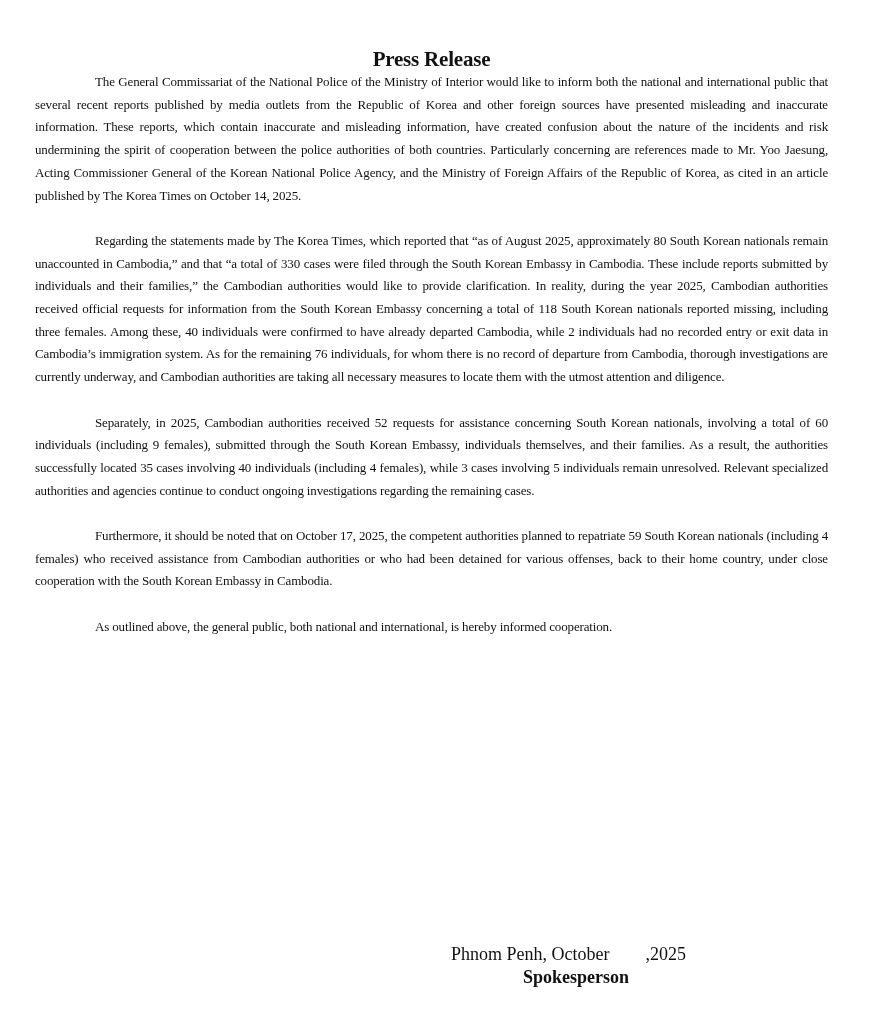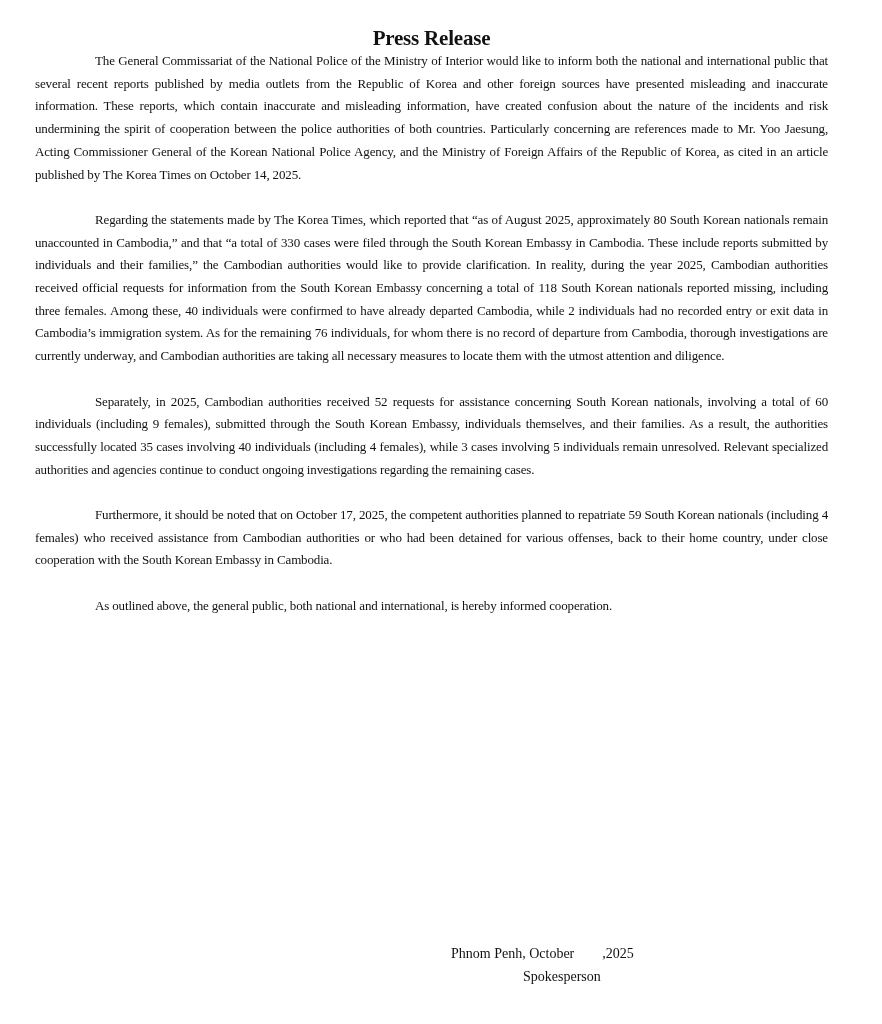--- a/index.html
+++ b/index.html
@@ -11,21 +11,21 @@
     width: 882px;
     height: 1024px;
     overflow: hidden;
     position: relative;
     font-family: "Liberation Serif", "DejaVu Serif", serif;
     color: #111111;
   }
   .page {
     position: absolute;
     left: 35px;
-    top: 24px;
+    top: 45px;
     width: 793px;
   }
   .title {
     text-align: center;
     font-weight: bold;
     font-size: 21px;
     line-height: 28px;
     margin: 0 0 0 0;
     padding-left: 0;
     letter-spacing: -0.2px;
@@ -36,28 +36,28 @@
     text-align: justify;
     text-indent: 60px;
     margin: 0 0 22.7px 0;
     letter-spacing: -0.15px;
   }
   .para.first { margin-top: -2px; }
   .signature {
     position: absolute;
     left: 451px;
     top: 943px;
-    font-size: 14px;
+    font-size: 18px;
     line-height: 22.7px;
   }
   .sig-place {
     white-space: pre;
   }
   .sig-role {
-    font-weight: normal;
+    font-weight: bold;
     padding-left: 72px;
   }
 </style>
 </head>
 <body>
 
 <div class="page">
   <h1 class="title">Press Release</h1>
   <p class="para first">The General Commissariat of the National Police of the Ministry of Interior would like to inform both the national and international public that several recent reports published by media outlets from the Republic of Korea and other foreign sources have presented misleading and inaccurate information. These reports, which contain inaccurate and misleading information, have created confusion about the nature of the incidents and risk undermining the spirit of cooperation between the police authorities of both countries. Particularly concerning are references made to Mr. Yoo Jaesung, Acting Commissioner General of the Korean National Police Agency, and the Ministry of Foreign Affairs of the Republic of Korea, as cited in an article published by The Korea Times on October 14, 2025.</p>
   <p class="para">Regarding the statements made by The Korea Times, which reported that “as of August 2025, approximately 80 South Korean nationals remain unaccounted in Cambodia,” and that “a total of 330 cases were filed through the South Korean Embassy in Cambodia. These include reports submitted by individuals and their families,” the Cambodian authorities would like to provide clarification. In reality, during the year 2025, Cambodian authorities received official requests for information from the South Korean Embassy concerning a total of 118 South Korean nationals reported missing, including three females. Among these, 40 individuals were confirmed to have already departed Cambodia, while 2 individuals had no recorded entry or exit data in Cambodia’s immigration system. As for the remaining 76 individuals, for whom there is no record of departure from Cambodia, thorough investigations are currently underway, and Cambodian authorities are taking all necessary measures to locate them with the utmost attention and diligence.</p>

